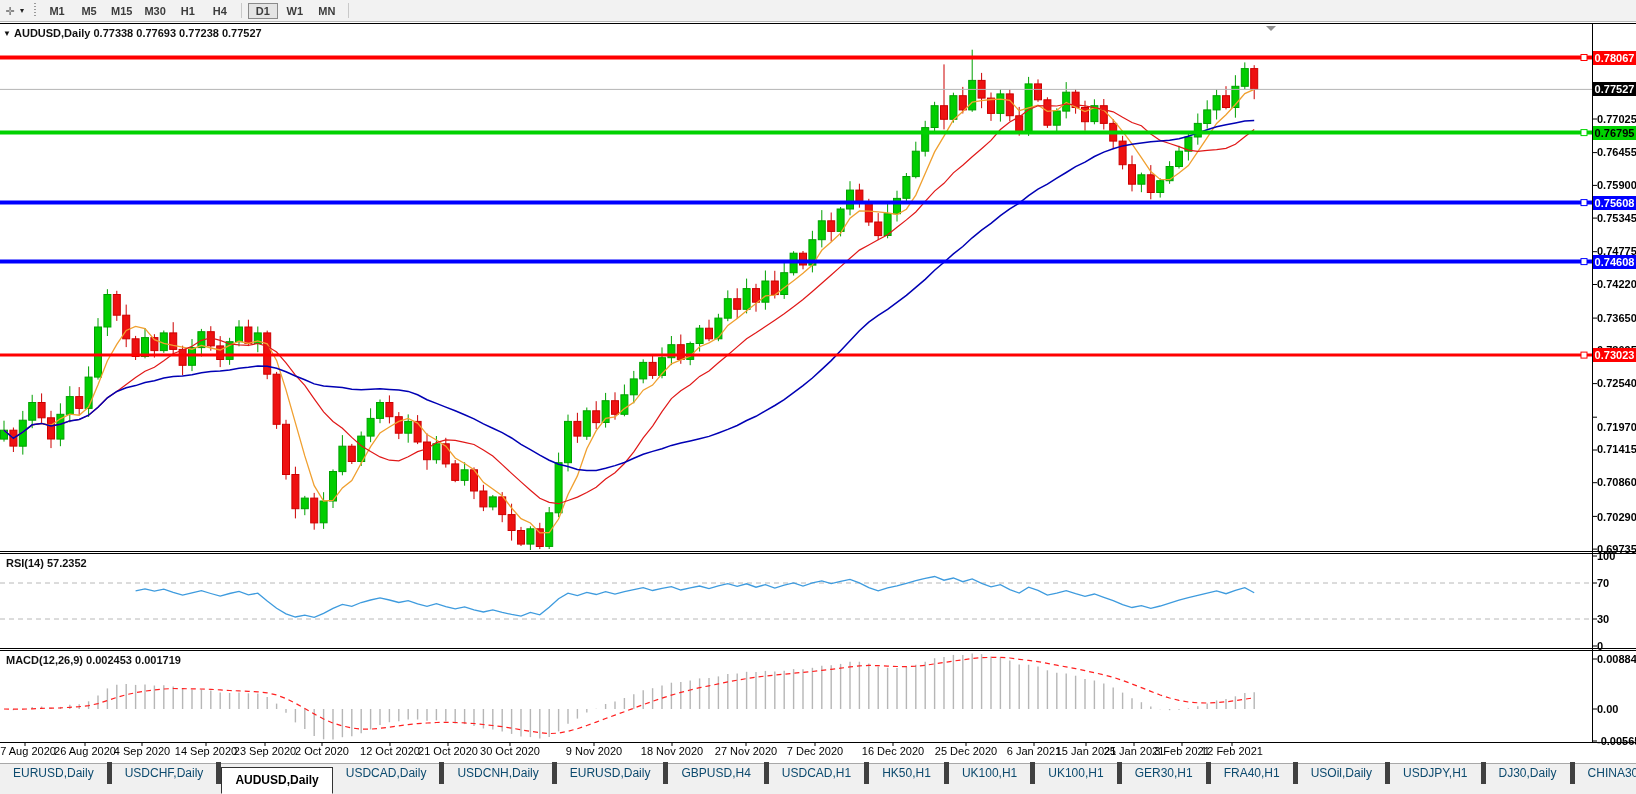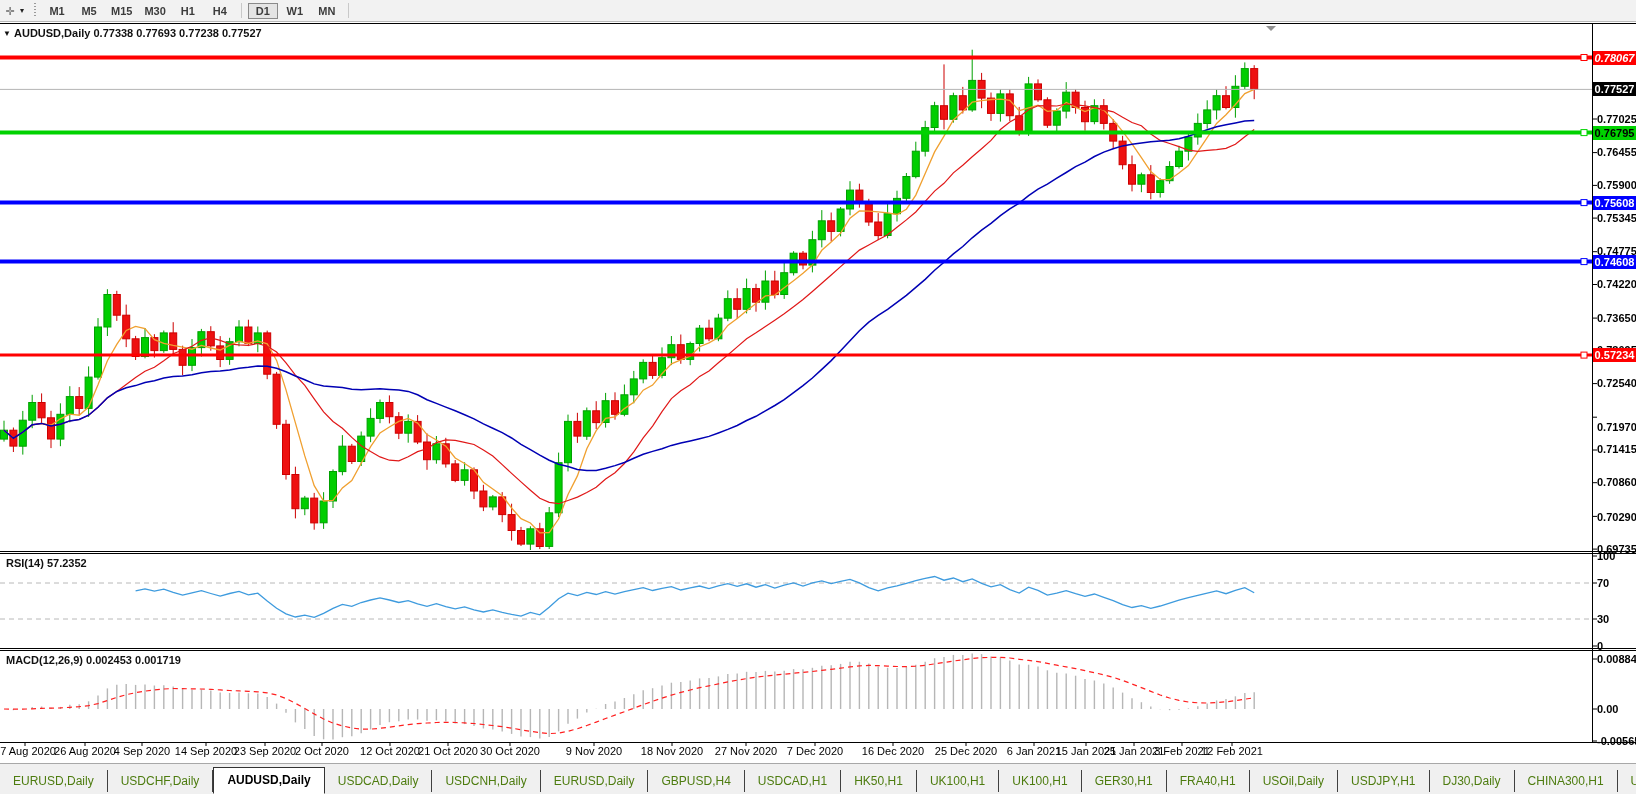--- a/index.html
+++ b/index.html
@@ -21,22 +21,22 @@
   .chart-title{position:absolute;left:14px;top:27px;font-size:11px;font-weight:700;color:#111;}
   .collapse{position:absolute;left:3px;top:29px;font-size:8px;color:#111;}
   .ind-label{position:absolute;left:6px;font-size:11px;font-weight:700;color:#111;}
   .axis-num{position:absolute;left:1597px;width:39px;font-size:11px;font-weight:600;color:#000;line-height:13px;}
   .price-box{position:absolute;left:1593px;width:43px;height:14px;font-size:11px;font-weight:700;
              line-height:14px;text-align:center;}
   .date-lbl{position:absolute;top:745px;transform:translateX(-50%);font-size:11px;color:#000;white-space:nowrap;}
   
   #tabbar{position:absolute;left:0;top:763px;width:1636px;height:31px;background:#f0f0f0;
           border-top:1px solid #a8a8a8;display:flex;align-items:flex-end;}
-  .tab{height:22px;line-height:22px;padding:0 13px;font-size:12px;color:#4d7c0f;cursor:pointer;
-       border-right:1px solid #404040;margin-bottom:3px;white-space:nowrap;}
+  .tab{height:22px;line-height:22px;padding:0 13px;font-size:12px;color:#0c4a6e;cursor:pointer;
+       border-right:5px solid #404040;margin-bottom:11px;white-space:nowrap;}
   .tab.active{background:#ffffff;border:1px solid #333;border-bottom:1px solid #fff;color:#000;
               font-weight:700;height:25px;line-height:25px;margin-bottom:1px;}
 </style>
 </head>
 <body>
 
 <div id="chartwrap">
   <svg id="cv" width="1636" height="794">
       <rect x="0" y="0" width="1636" height="794" fill="#ffffff"></rect>
       <g>
@@ -538,25 +538,25 @@
         <div class="axis-num" style="top: 476.235px;">0.70860</div>
         <div class="axis-num" style="top: 511px;">0.70290</div>
         <div class="axis-num" style="top: 542.61px;">0.69735</div>
         <div class="axis-num" style="top: 549.5px;">100</div>
         <div class="axis-num" style="top: 576.5px;">70</div>
         <div class="axis-num" style="top: 612.5px;">30</div>
         <div class="axis-num" style="top: 639.5px;">0</div>
         <div class="axis-num" style="top: 652.5px;">0.00884</div>
         <div class="axis-num" style="top: 702.5px;">0.00</div>
         <div class="axis-num" style="top: 734.5px;">-0.005651</div>
-        <div class="price-box" style="top: 50.522px; background: rgb(255, 0, 0); color: rgb(255, 255, 255); font-style: italic;">0.78067</div>
+        <div class="price-box" style="top: 50.522px; background: rgb(255, 0, 0); color: rgb(255, 255, 255);">0.78067</div>
         <div class="price-box" style="top: 125.57px; background: rgb(0, 210, 0); color: rgb(0, 0, 0);">0.76795</div>
         <div class="price-box" style="top: 195.603px; background: rgb(0, 0, 255); color: rgb(255, 255, 255);">0.75608</div>
         <div class="price-box" style="top: 254.603px; background: rgb(0, 0, 255); color: rgb(255, 255, 255);">0.74608</div>
-        <div class="price-box" style="top: 348.118px; background: rgb(255, 0, 0); color: rgb(255, 255, 255);">0.57234</div>
+        <div class="price-box" style="top: 348.118px; background: rgb(255, 0, 0); color: rgb(255, 255, 255);">0.73023</div>
         <div class="price-box" style="top: 82.382px; background: rgb(0, 0, 0); color: rgb(255, 255, 255);">0.77527</div>
         <div class="date-lbl" style="left: 25px;">17 Aug 2020</div>
         <div class="date-lbl" style="left: 85px;">26 Aug 2020</div>
         <div class="date-lbl" style="left: 142px;">4 Sep 2020</div>
         <div class="date-lbl" style="left: 206px;">14 Sep 2020</div>
         <div class="date-lbl" style="left: 265px;">23 Sep 2020</div>
         <div class="date-lbl" style="left: 322px;">2 Oct 2020</div>
         <div class="date-lbl" style="left: 390px;">12 Oct 2020</div>
         <div class="date-lbl" style="left: 448px;">21 Oct 2020</div>
         <div class="date-lbl" style="left: 510px;">30 Oct 2020</div>

